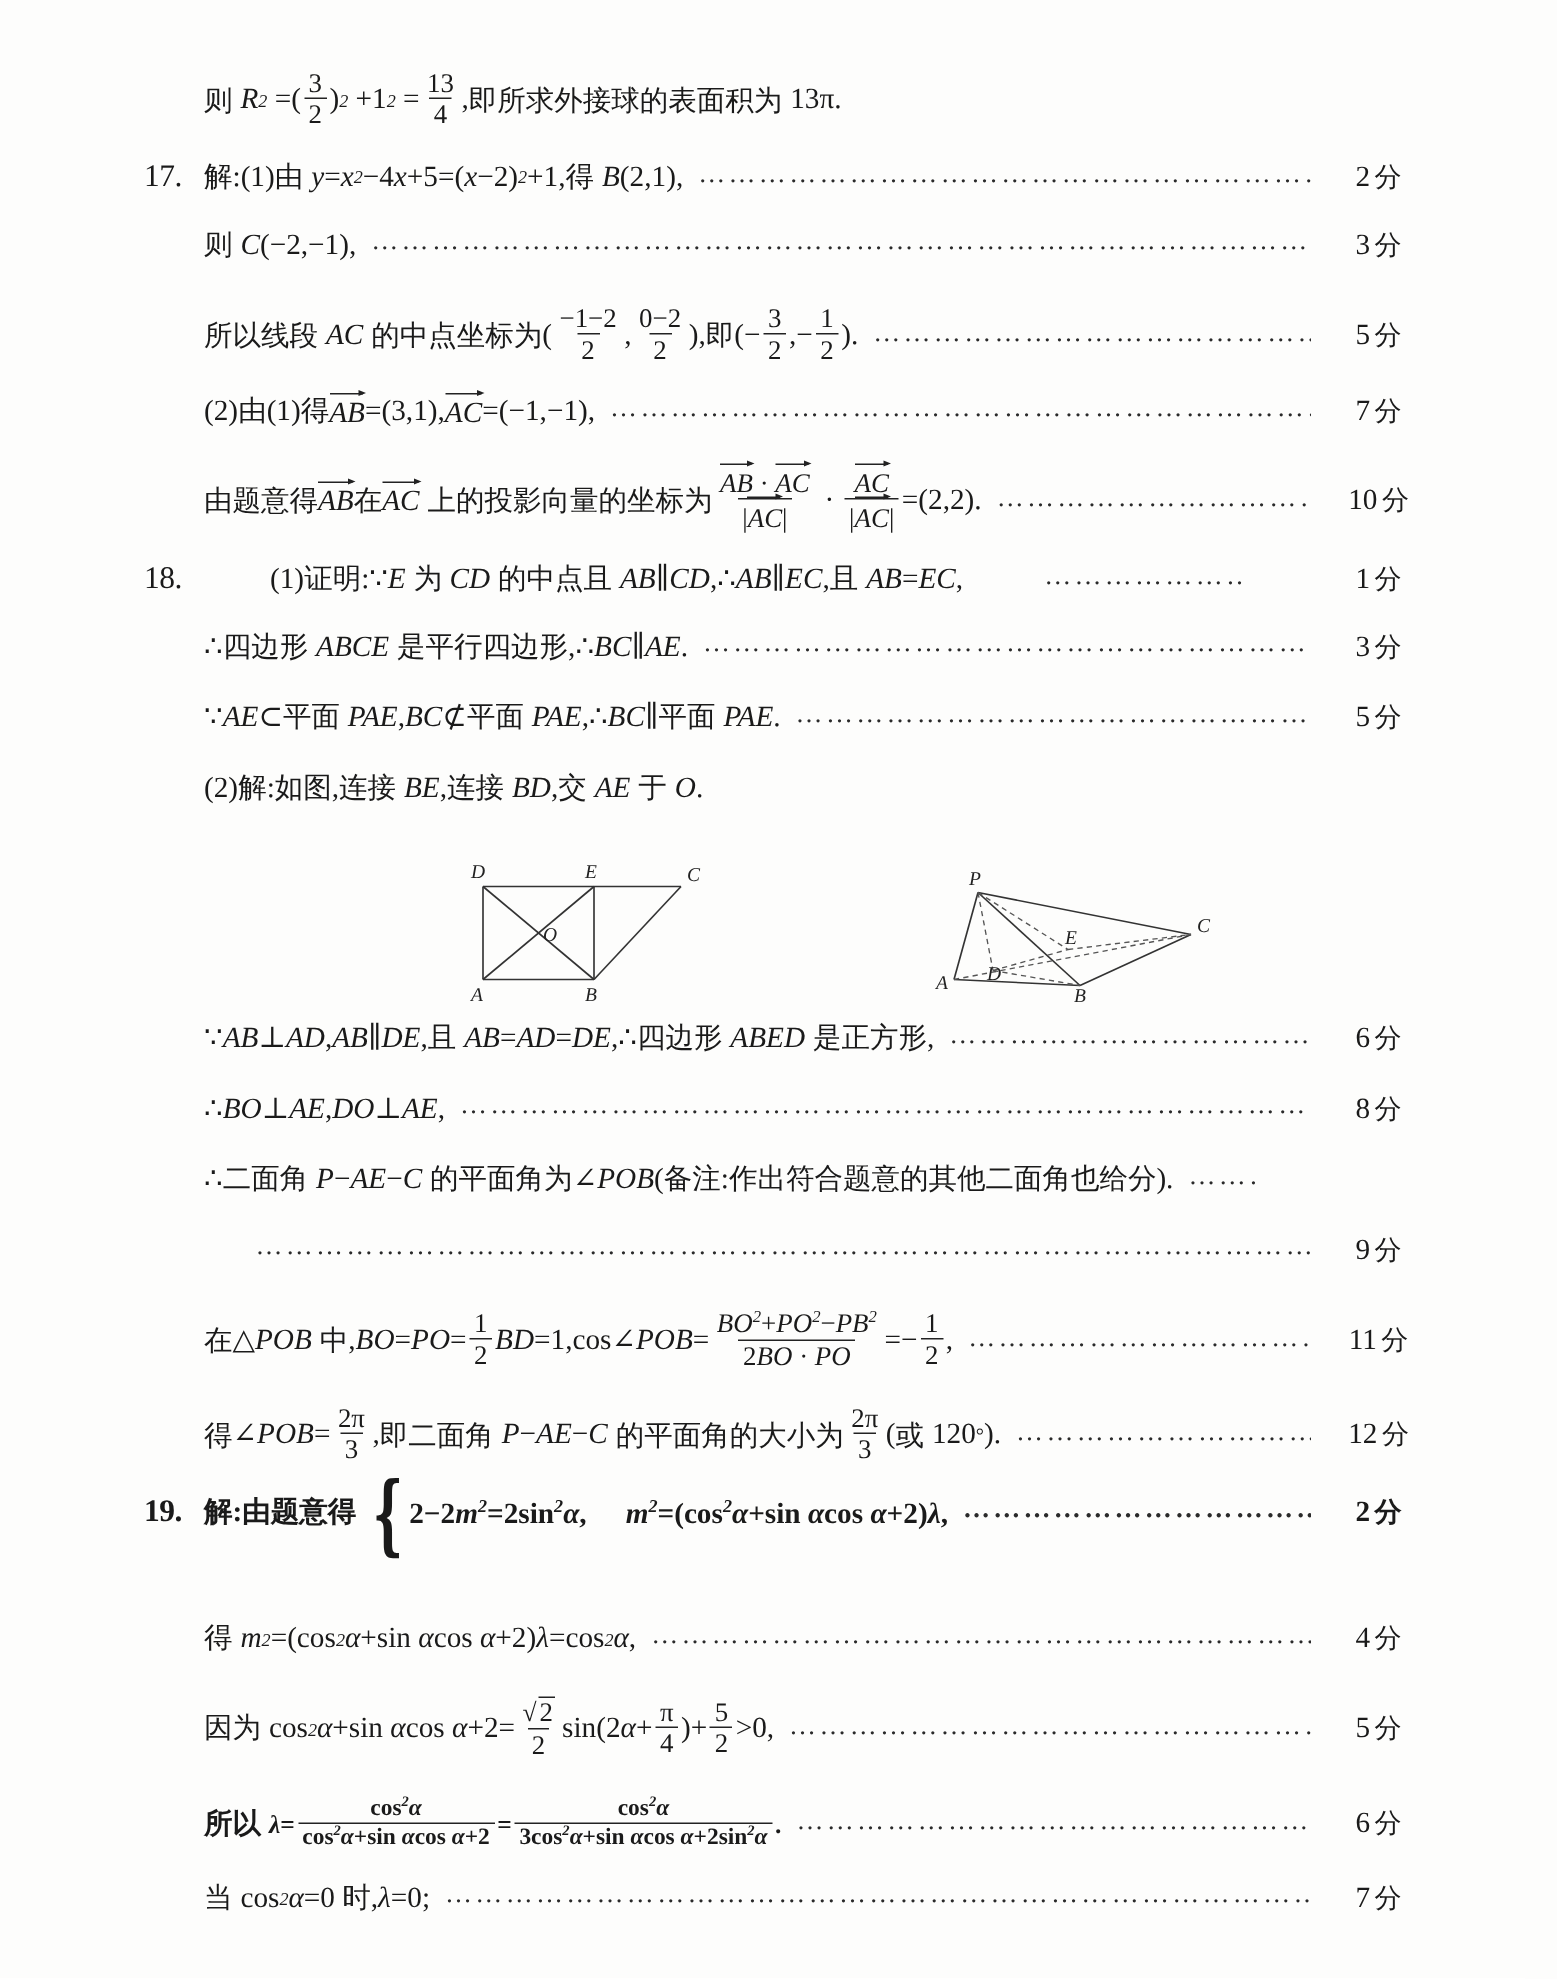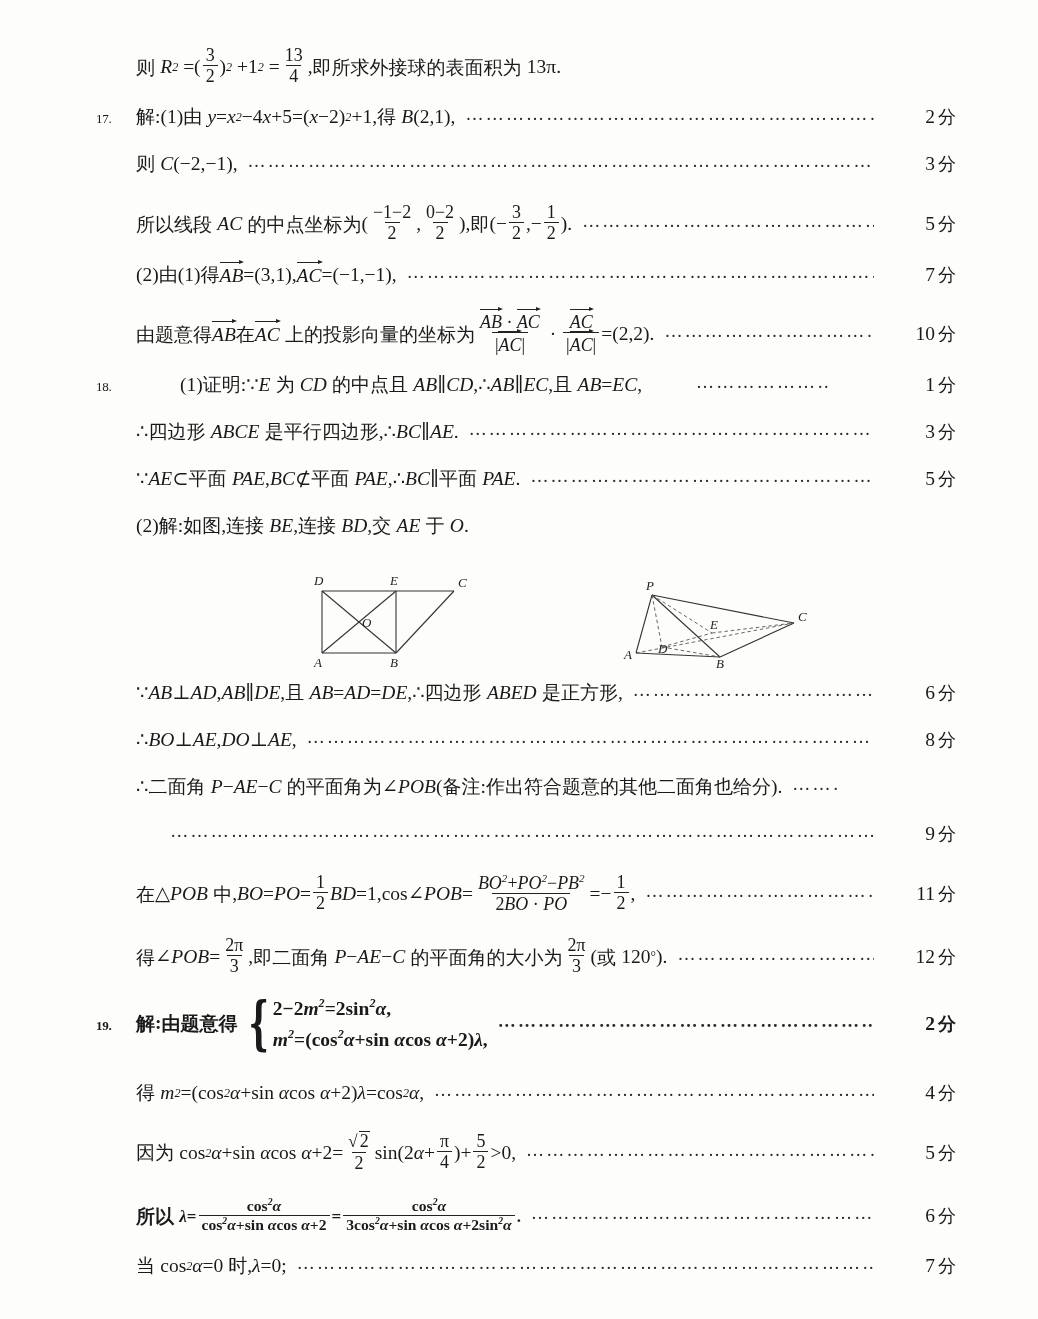--- a/index.html
+++ b/index.html
@@ -37,21 +37,21 @@
     font-size: 19.5px;
     line-height: 1.0;
     margin-bottom: 17px;
     min-height: 30px;
   }
   .line.tall { min-height: 46px; align-items: center; }
   .num {
     flex: 0 0 auto;
     width: 40px;
     text-align: left;
-    font-size: 13px;
+    font-size: 21px;
     letter-spacing: -0.3px;
   }
   .body {
     flex: 0 1 auto;
     white-space: nowrap;
     display: flex;
     align-items: center;
   }
   .leader {
     flex: 1 1 auto;
@@ -61,21 +61,21 @@
     font-size: 18px;
     letter-spacing: 2.2px;
     margin: 0 8px 0 10px;
     position: relative;
     top: -3px;
     min-width: 20px;
   }
   .score {
     flex: 0 0 auto;
     width: 74px;
-    text-align: right;
+    text-align: center;
     font-size: 19.5px;
     white-space: nowrap;
   }
   .score .fen { font-family: "Liberation Sans", sans-serif; font-size: 18px; margin-left: 3px;}
   
   .mi { font-style: italic; font-family: "Liberation Serif", serif; }
   .cn { font-family: "Liberation Sans", "DejaVu Sans", sans-serif; font-size: 19px; }
   sup.exp { font-size: 0.62em; vertical-align: super; font-style: italic;}
   sup.deg { font-size: 0.7em; vertical-align: super; font-style: normal;}
   .frac {
@@ -117,21 +117,21 @@
     margin-left: 2px;
   }
   .brace {
     font-size: 58px;
     line-height: 0;
     font-family: "DejaVu Serif", serif;
     transform: scaleX(0.55);
     display: inline-block;
     margin-right: -4px;
   }
-  .sys-rows { display: inline-flex; flex-direction: column; gap: 10px; }
+  .sys-rows { display: inline-flex; flex-direction: row; gap: 26px; }
   .sys-rows > div { white-space: nowrap; }
   .sqrt {
     display: inline-block;
     border-top: 1.2px solid #222;
     padding: 0 1px 0 1px;
     margin-left: 1px;
   }
   .radical { font-size: 0.95em; }
   
   .figrow {

